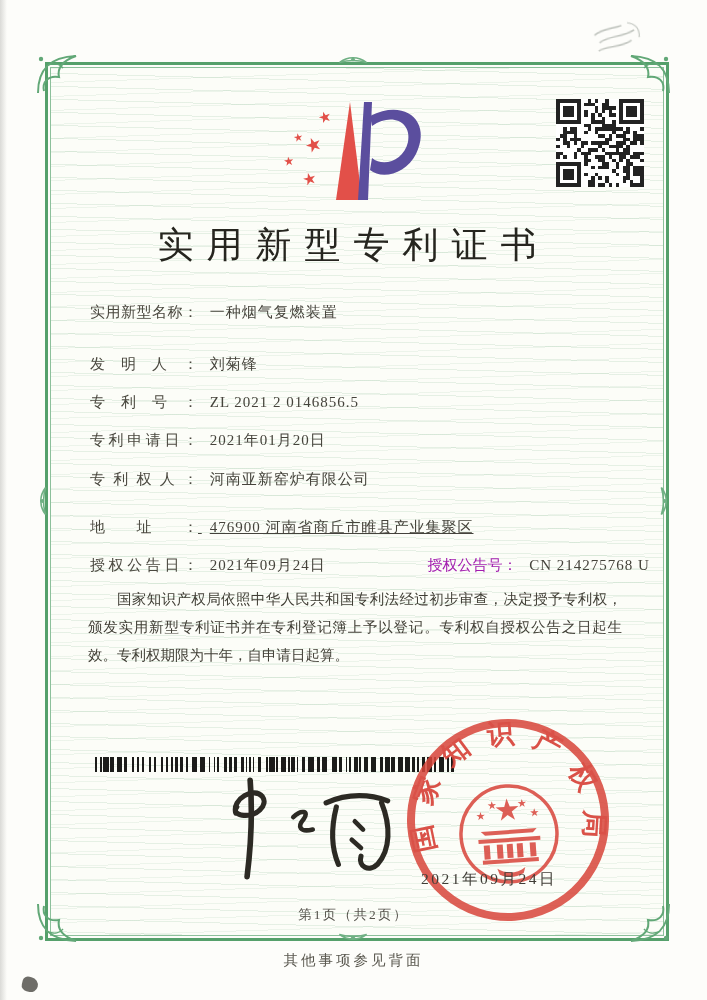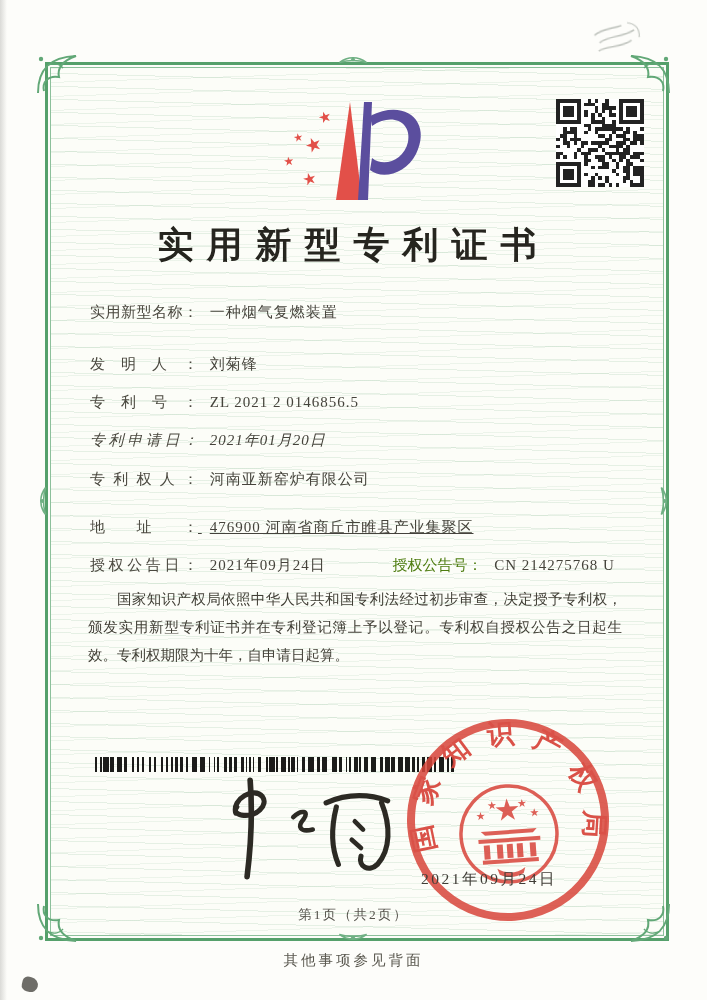--- a/index.html
+++ b/index.html
@@ -26,29 +26,29 @@
   .orn.br{right:34px;bottom:54px;transform:scale(-1,-1);}
   .orn.mt{left:330px;top:50px;transform:rotate(0deg) scale(.8);}
   .orn.mb{left:330px;bottom:53px;transform:scaleY(-1) scale(.8);}
   .orn.ml{left:33px;top:478px;transform:rotate(-90deg) scale(.8);}
   .orn.mr{right:33px;top:478px;transform:rotate(90deg) scale(.8);}
   
   .certno{position:absolute;left:76px;top:99px;font-size:14.5px;letter-spacing:4px;color:#4c4a43;}
   .logo{position:absolute;left:280px;top:96px;width:152px;height:110px;}
   .qr{position:absolute;left:556px;top:99px;width:88px;height:88px;background:#fff;}
   .title{position:absolute;left:0;top:221px;width:100%;text-align:center;
-      font-size:36px;font-weight:bold;letter-spacing:13px;color:#26251f;}
+      font-size:36px;font-weight:normal;letter-spacing:13px;color:#26251f;}
   
   .fields{position:absolute;left:90px;top:0;width:540px;font-size:15px;}
   .frow{position:absolute;left:0;white-space:nowrap;}
   .lbl{display:inline-block;width:108px;text-align:justify;text-align-last:justify;color:#4a483f;}
   .val{margin-left:8px;letter-spacing:1px;color:#45433b;}
-  .r1{top:303px;} .r2{top:355px;} .r3{top:393px;} .r4{top:431px;font-style:italic;}
+  .r1{top:303px;} .r2{top:355px;} .r3{top:393px;} .r4{top:431px;}
   .r5{top:470px;} .r6{top:518px;text-decoration:underline;} .r7{top:556px;}
-  .lbl2{margin-left:63px;color:#4d7c0f;}
+  .lbl2{margin-left:98px;color:#a21caf;}
   
   .paras{position:absolute;left:88px;top:585px;width:534px;font-size:14.5px;line-height:28px;
       text-align:justify;color:#403e35;}
   .paras p{margin:0;text-indent:2em;}
   
   .barcode{position:absolute;left:95px;top:757px;height:15px;display:flex;align-items:stretch;}
   .barcode i{display:block;height:100%;}
   
   .director{position:absolute;left:95px;top:806px;font-size:17.5px;color:#3c3a33;letter-spacing:3px;line-height:36px;}
   .sig{position:absolute;left:205px;top:770px;width:195px;height:112px;}

